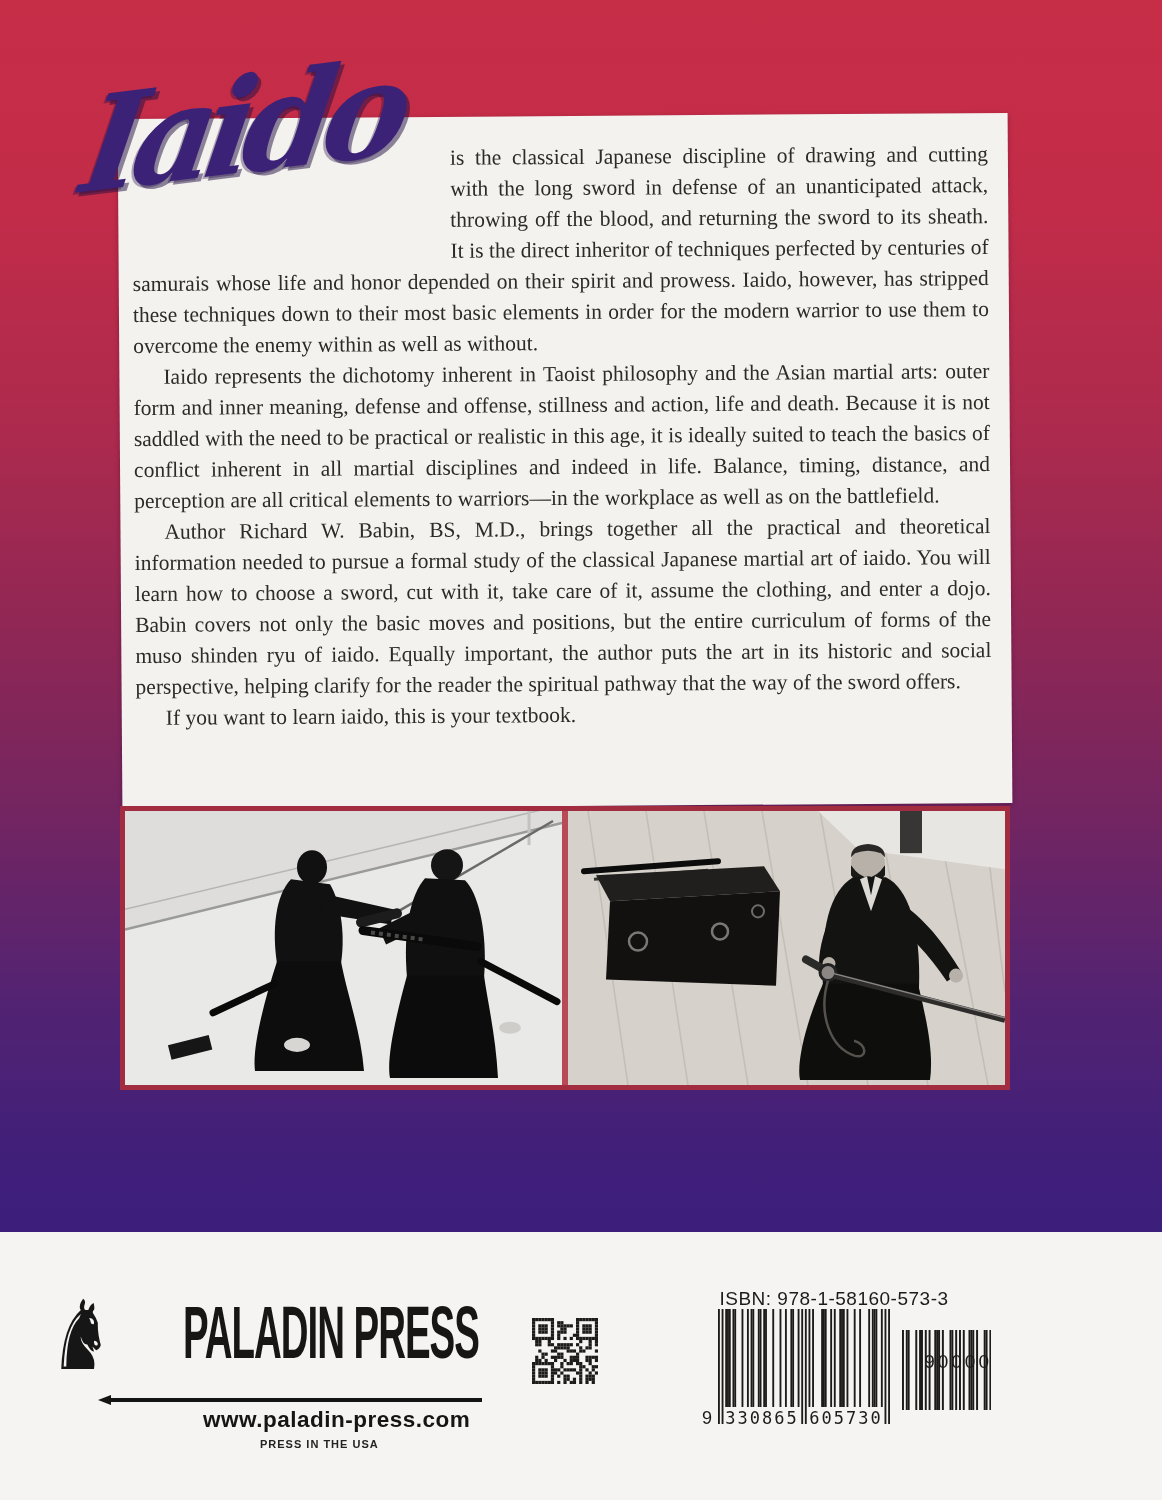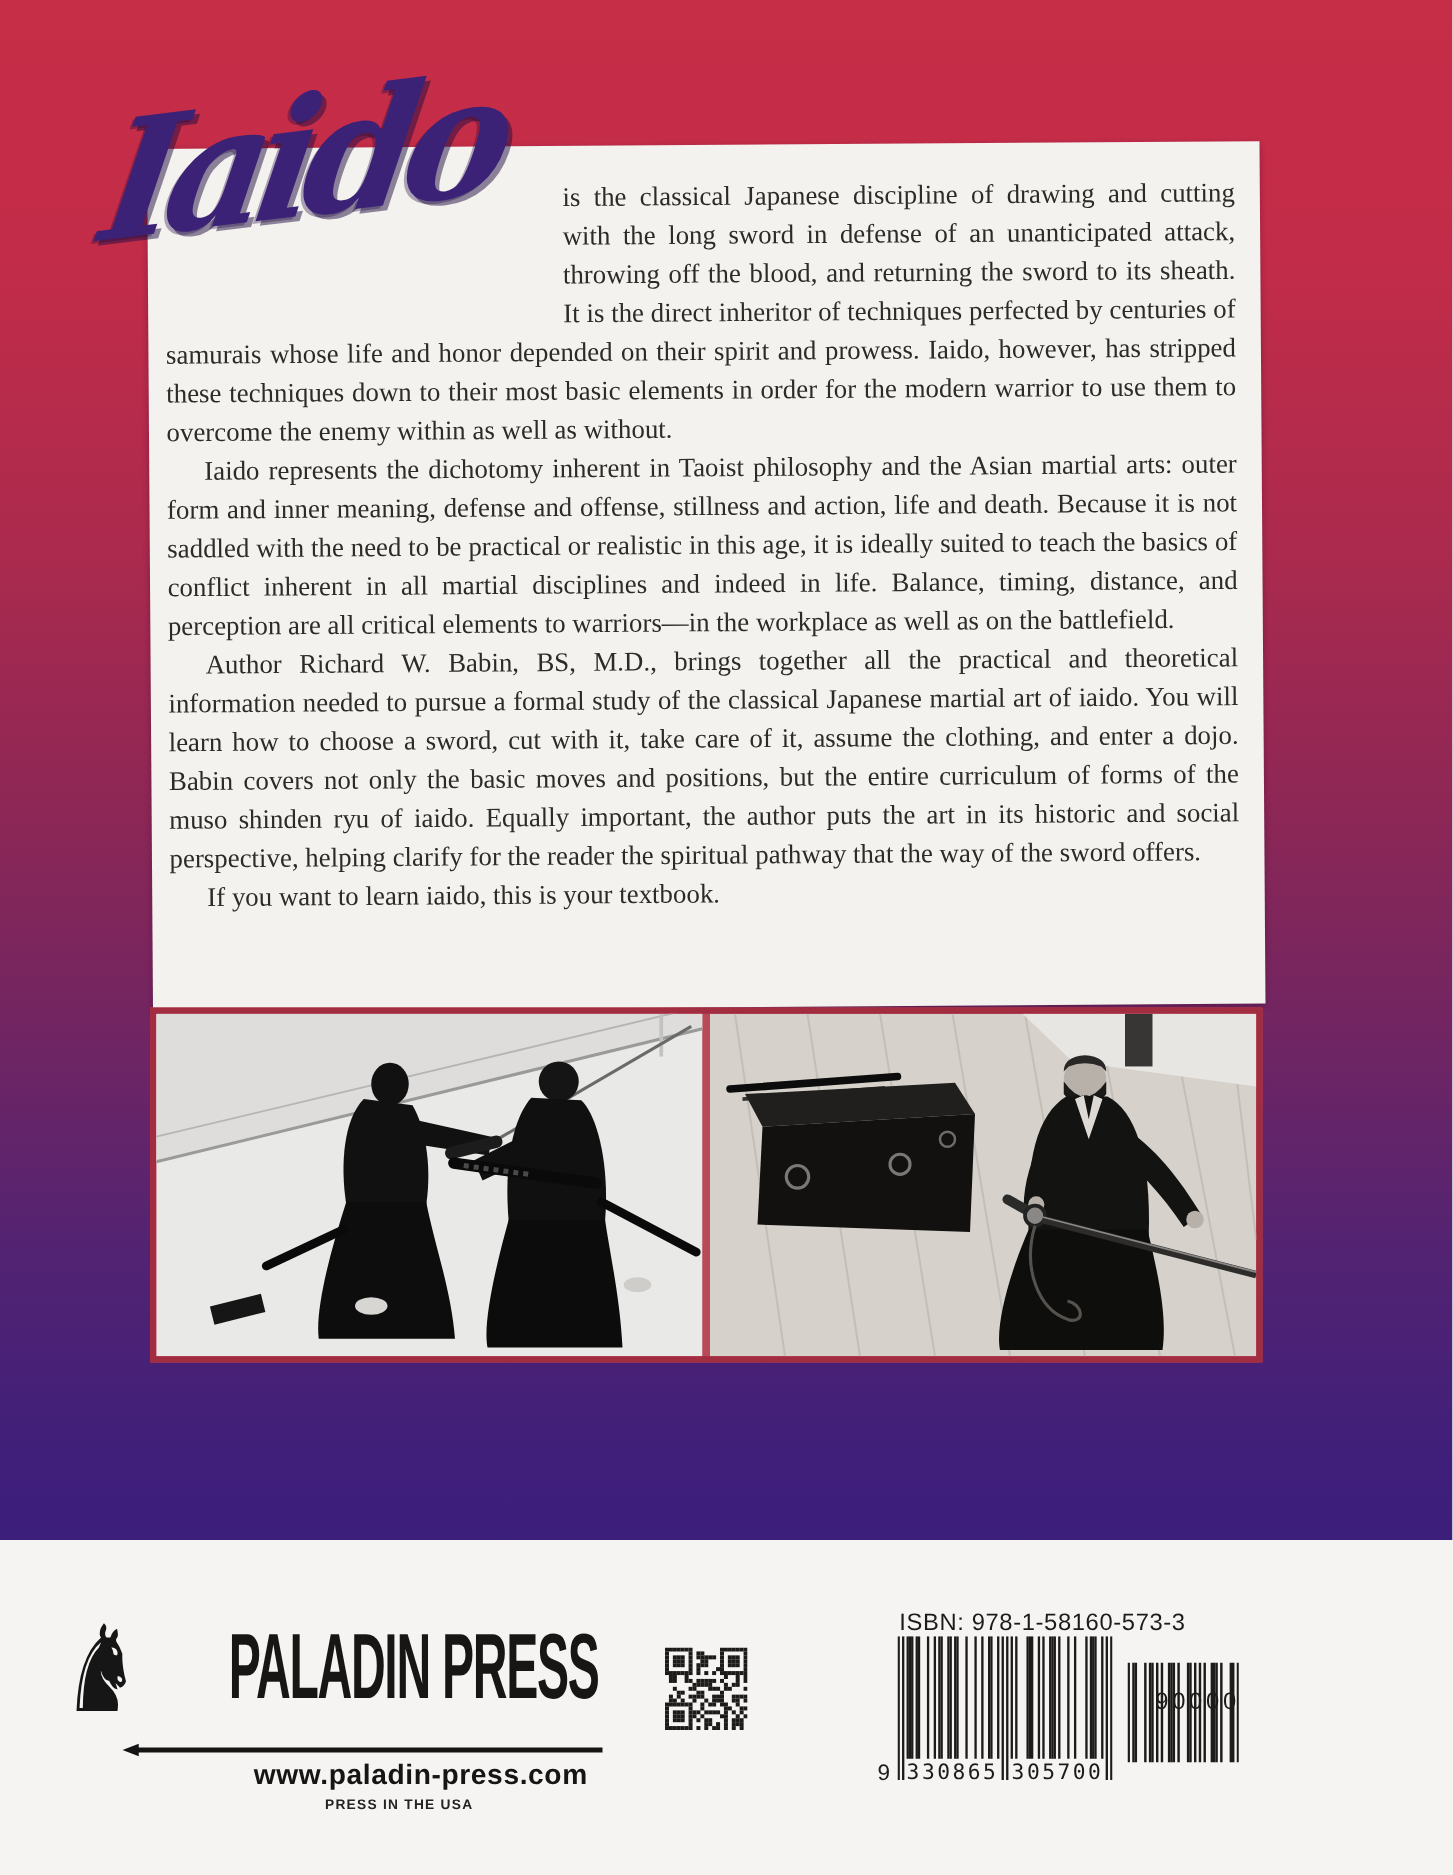--- a/index.html
+++ b/index.html
@@ -454,21 +454,21 @@
           <rect x="150.23" y="0" width="1.86" height="98" fill="#1c1b1a"></rect>
           <rect x="153.85" y="0" width="1.86" height="98" fill="#1c1b1a"></rect>
           <rect x="155.66" y="0" width="1.86" height="98" fill="#1c1b1a"></rect>
           <rect x="157.47" y="0" width="1.86" height="98" fill="#1c1b1a"></rect>
           <rect x="162.90" y="0" width="1.86" height="98" fill="#1c1b1a"></rect>
           <rect x="166.52" y="0" width="1.86" height="115" fill="#1c1b1a"></rect>
           <rect x="170.14" y="0" width="1.86" height="115" fill="#1c1b1a"></rect>
         </svg></div>
     <span class="bc-digit-left">9</span>
     <span class="bc-group1">330865</span>
-    <span class="bc-group2">305700</span>
+    <span class="bc-group2">605730</span>
     <div class="supp-label">90000</div>
     <div class="supp-bars" id="eanSupp"><svg xmlns="http://www.w3.org/2000/svg" width="89.3" height="80">
           <rect x="0.00" y="0" width="1.95" height="80" fill="#1c1b1a"></rect>
           <rect x="3.80" y="0" width="1.95" height="80" fill="#1c1b1a"></rect>
           <rect x="5.70" y="0" width="1.95" height="80" fill="#1c1b1a"></rect>
           <rect x="13.30" y="0" width="1.95" height="80" fill="#1c1b1a"></rect>
           <rect x="17.10" y="0" width="1.95" height="80" fill="#1c1b1a"></rect>
           <rect x="19.00" y="0" width="1.95" height="80" fill="#1c1b1a"></rect>
           <rect x="22.80" y="0" width="1.95" height="80" fill="#1c1b1a"></rect>
           <rect x="26.60" y="0" width="1.95" height="80" fill="#1c1b1a"></rect>

